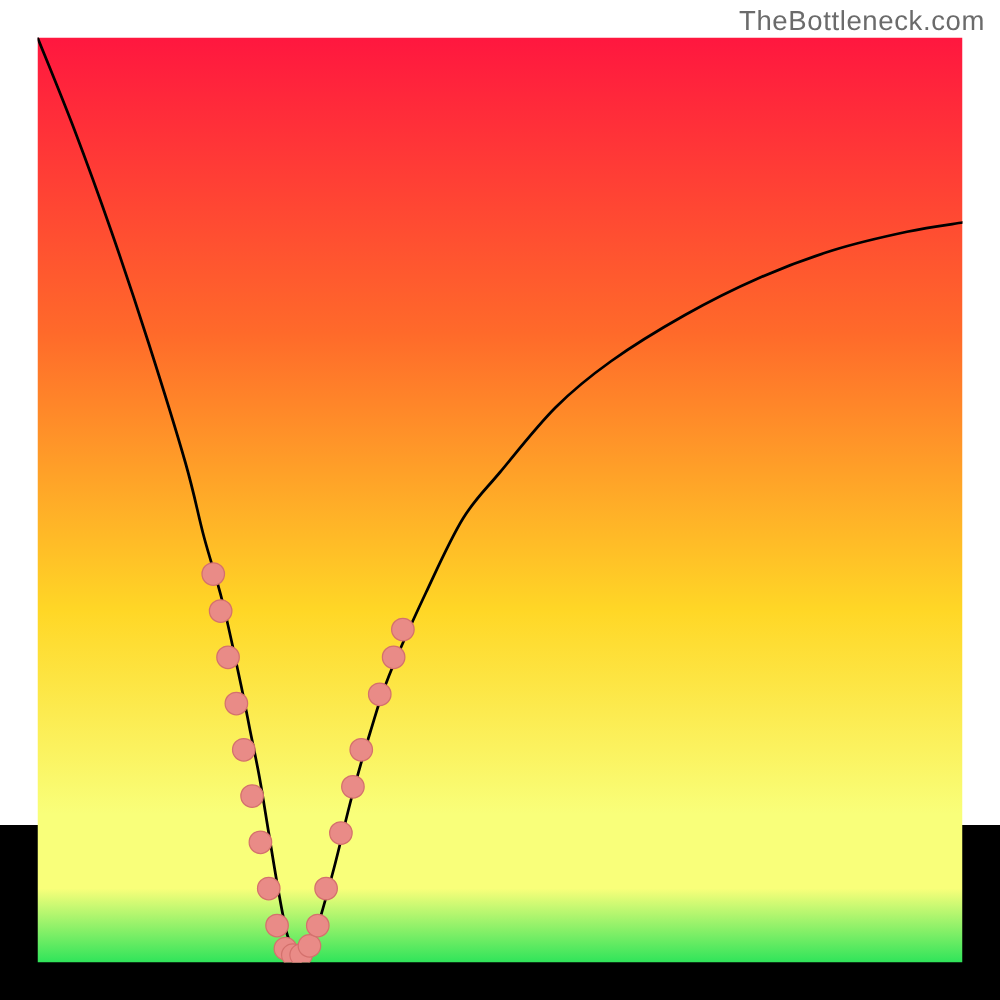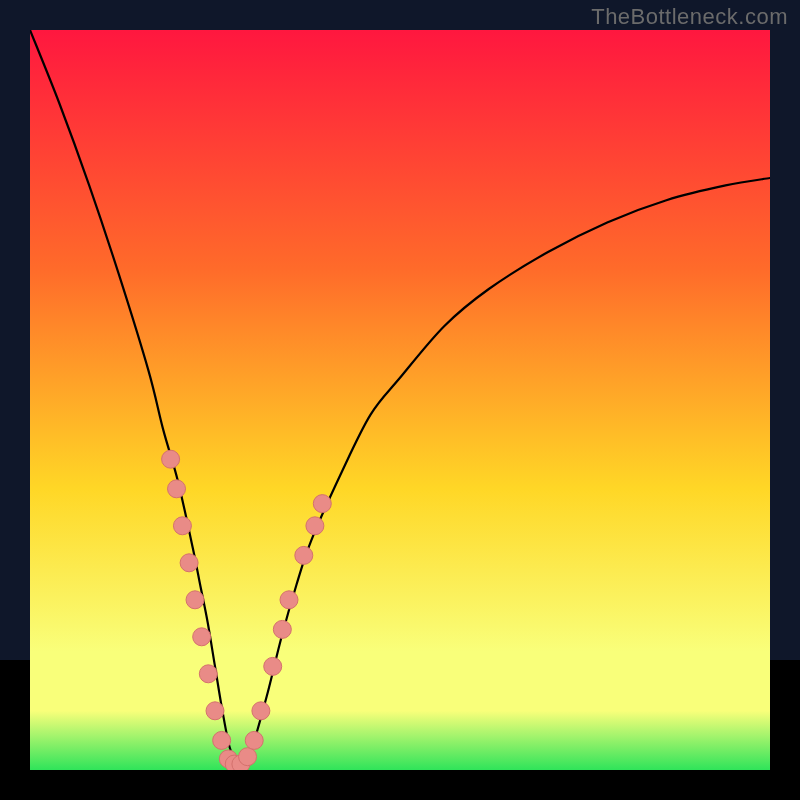--- a/index.html
+++ b/index.html
@@ -8,21 +8,21 @@
     width: 800px;
     height: 800px;
     background: #000;
     overflow: hidden;
     font-family: Arial, Helvetica, sans-serif;
   }
   .stage {
     position: relative;
     width: 800px;
     height: 660px;
-    background: #0f172a;
+    background: #ffffff;
   }
   .watermark {
     position: absolute;
     top: 4px;
     right: 12px;
     color: #6b6b6b;
     font-size: 22px;
     letter-spacing: 0.5px;
     user-select: none;
   }

